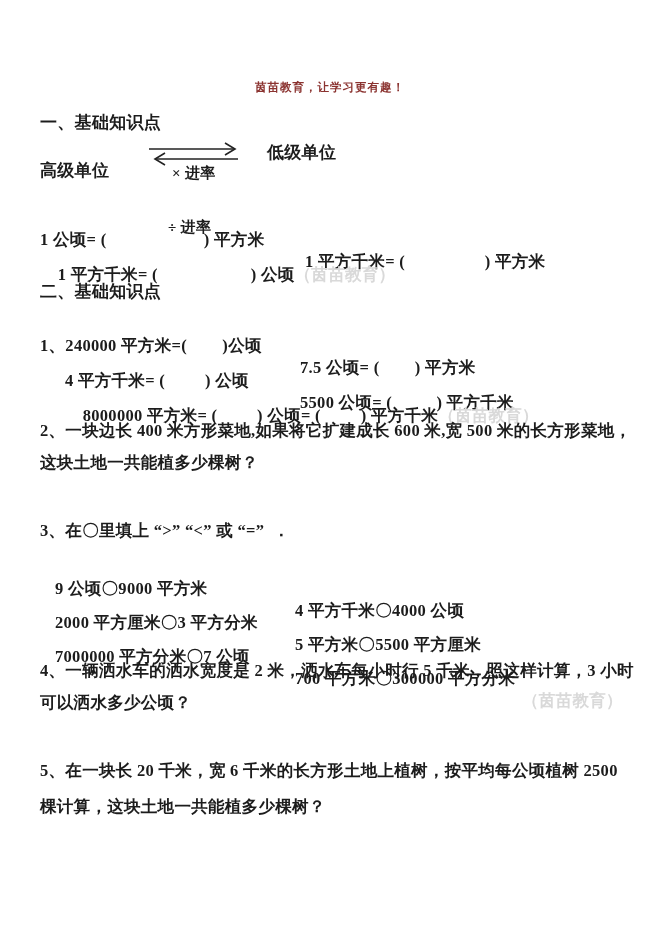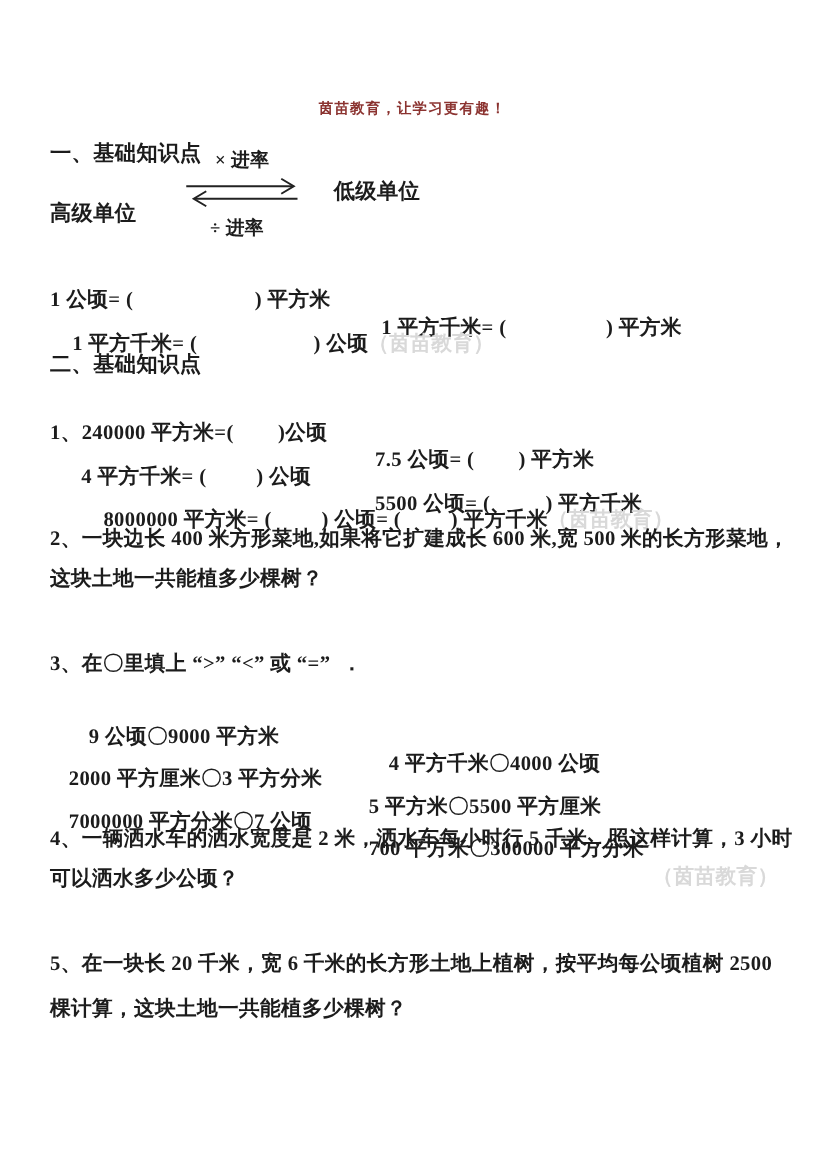--- a/index.html
+++ b/index.html
@@ -16,21 +16,21 @@
     white-space:pre;
     font-weight:bold;
     font-size:16.5px;
     line-height:22px;
     letter-spacing:0.3px;
   }
   .center{left:0;width:660px;text-align:center;}
   .slogan{font-size:11.5px;color:#8b3330;font-weight:bold;letter-spacing:1px;margin-top:40px;}
   .title{font-size:19px;color:#111;letter-spacing:1px;}
   .heading{font-size:17px;}
-  .small-label{font-size:15px;}
+  .small-label{font-size:15px;margin-top:44px;}
   .col{position:absolute;white-space:pre;text-align:center;}
   .watermark{color:#d9d9d9;font-weight:bold;}
   .arrows{position:absolute;}
   .arrows path{stroke:#222;stroke-width:1.6;fill:none;}
 </style>
 </head>
 <body>
 
 <div class="page">
 
@@ -74,21 +74,21 @@
     <span class="col" style="left:300px">5500 公顷= (          ) 平方千米</span>
   </div>
   <div class="line" style="top:383px;left:65px">
     <span>8000000 平方米= (         ) 公顷= (         ) 平方千米</span><span class="watermark">（茵苗教育）</span>
   </div>
 
   <div class="line" style="top:420px;left:40px">2、一块边长 400 米方形菜地,如果将它扩建成长 600 米,宽 500 米的长方形菜地，</div>
   <div class="line" style="top:452px;left:40px">这块土地一共能植多少棵树？</div>
 
   <div class="line" style="top:520px;left:40px">3、在〇里填上 “&gt;” “&lt;” 或 “=”  ．</div>
-  <div class="line" style="top:556px;left:16px;width:604px">
+  <div class="line" style="top:556px;left:0;width:604px">
     <span class="col" style="left:55px">9 公顷〇9000 平方米</span>
     <span class="col" style="left:295px">4 平方千米〇4000 公顷</span>
   </div>
   <div class="line" style="top:590px;left:0;width:660px">
     <span class="col" style="left:55px">2000 平方厘米〇3 平方分米</span>
     <span class="col" style="left:295px">5 平方米〇5500 平方厘米</span>
   </div>
   <div class="line" style="top:624px;left:0;width:660px">
     <span class="col" style="left:55px">7000000 平方分米〇7 公顷</span>
     <span class="col" style="left:295px">700 平方米〇300000 平方分米</span>

